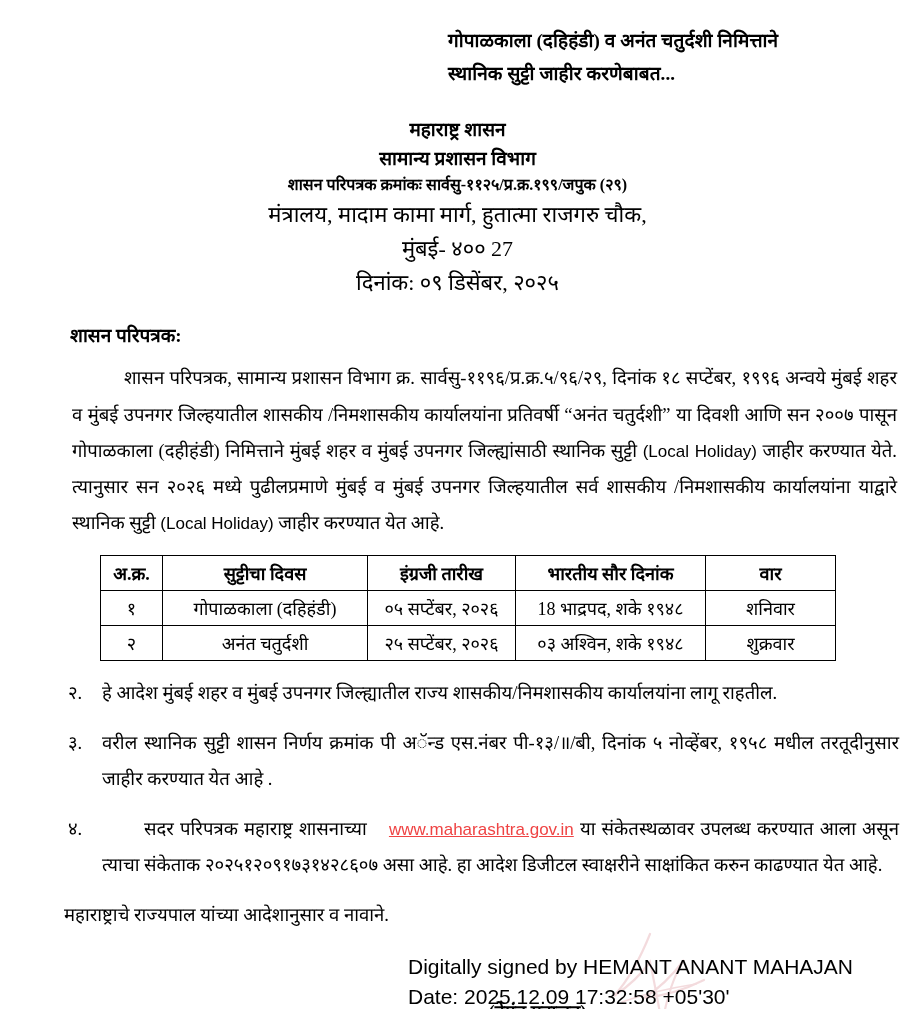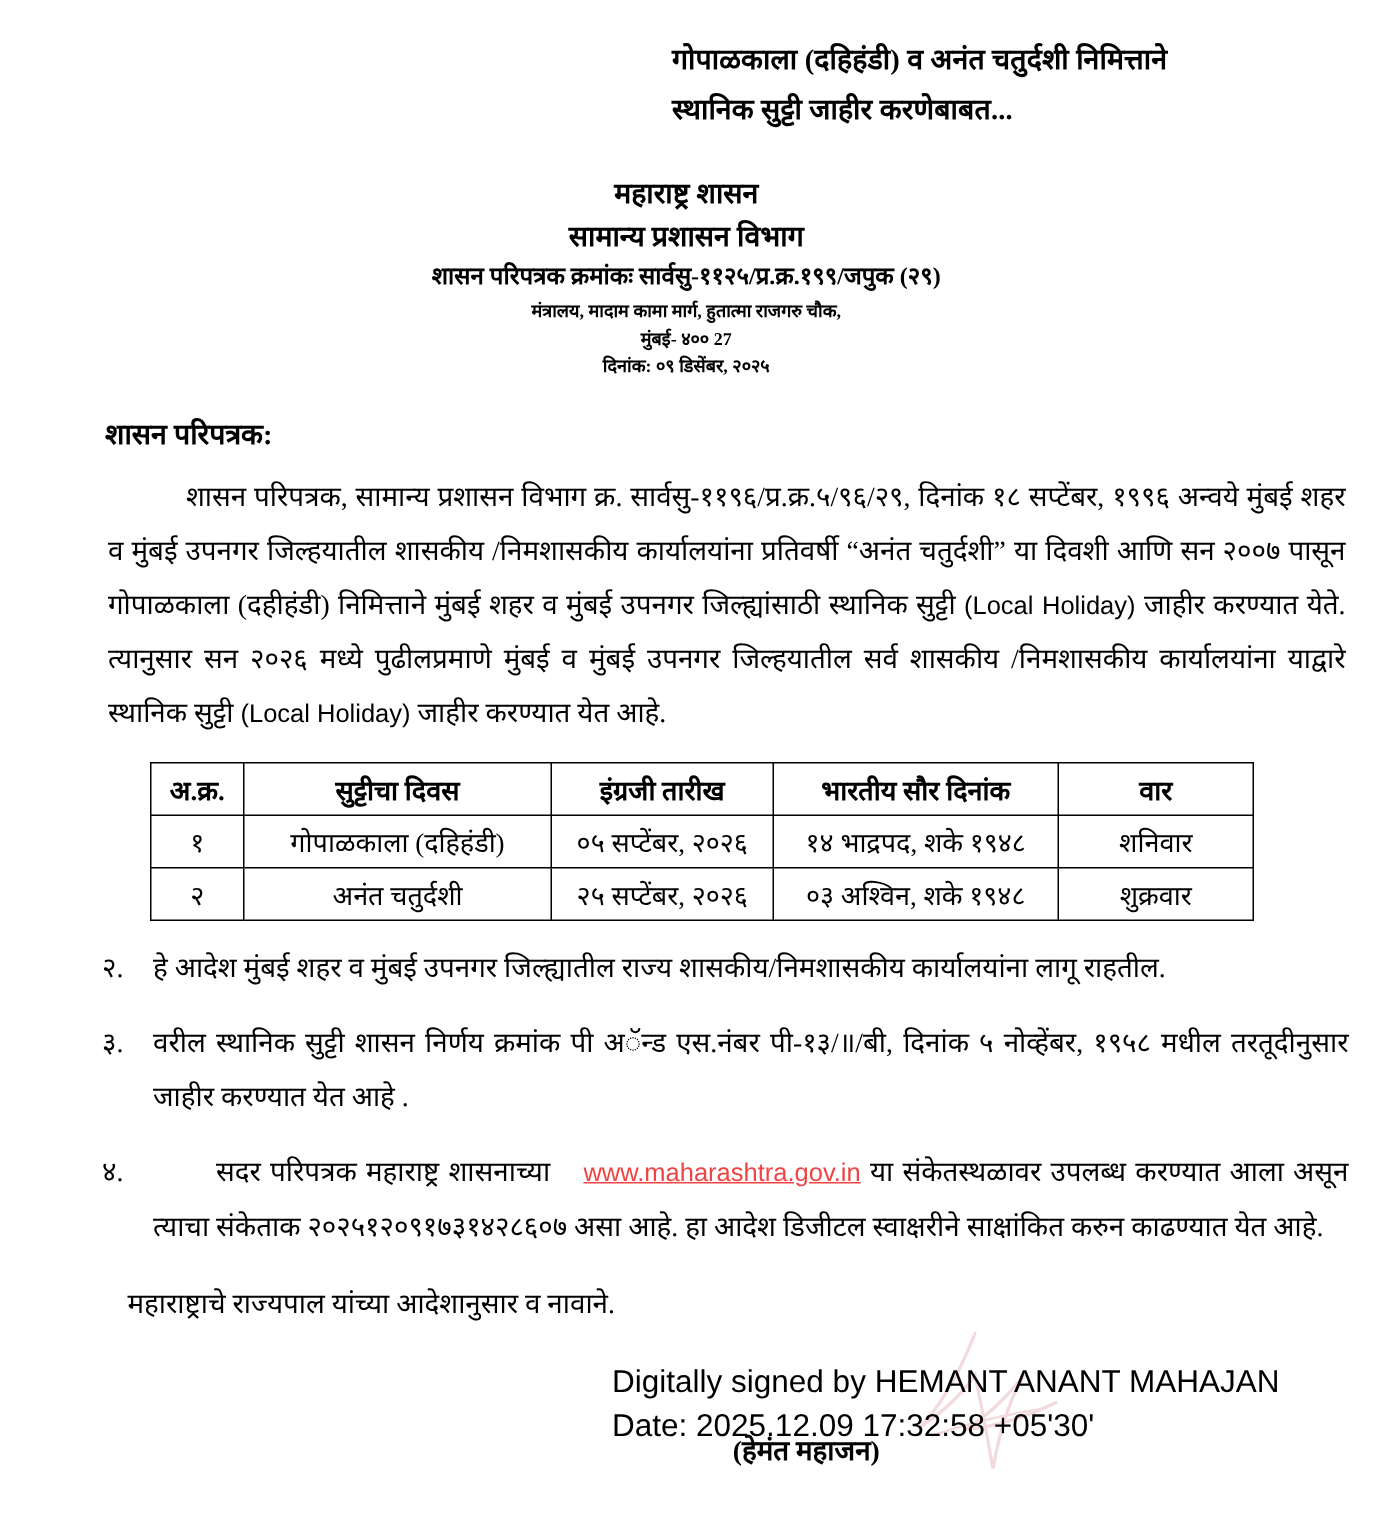--- a/index.html
+++ b/index.html
@@ -41,22 +41,22 @@
   .header {
     margin-top: 24px;
     text-align: center;
     line-height: 1.55;
   }
   .header .h-bold {
     font-weight: bold;
     font-size: 19px;
   }
   .header .h-norm {
-    font-weight: bold;
-    font-size: 12px;
+    font-weight: normal;
+    font-size: 22px;
   }
   .header .h-circ {
     font-weight: bold;
     font-size: 16px;
   }
 
   
   .section-label {
     margin-top: 22px;
     padding-left: 70px;
@@ -134,21 +134,21 @@
     color: #ef4444;
     text-decoration: underline;
     font-family: "Liberation Sans", sans-serif;
     font-size: 17px;
     margin-left: 16px;
   }
 
   
   .order-line {
     margin-top: 18px;
-    padding-left: 85px;
+    padding-left: 64px;
     font-size: 18.5px;
   }
 
   
   .sign-area {
     position: relative;
     margin-top: 10px;
     height: 130px;
   }
   .dsc {
@@ -224,21 +224,21 @@
           <th>इंग्रजी तारीख</th>
           <th>भारतीय सौर दिनांक</th>
           <th>वार</th>
         </tr>
       </thead>
       <tbody>
         <tr>
           <td>१</td>
           <td>गोपाळकाला (दहिहंडी)</td>
           <td>०५ सप्टेंबर, २०२६</td>
-          <td>१४ भाद्रपद, शके १९४८</td>
+          <td>18 भाद्रपद, शके १९४८</td>
           <td>शनिवार</td>
         </tr>
         <tr>
           <td>२</td>
           <td>अनंत चतुर्दशी</td>
           <td>२५ सप्टेंबर, २०२६</td>
           <td>०३ अश्विन, शके १९४८</td>
           <td>शुक्रवार</td>
         </tr>
       </tbody>

